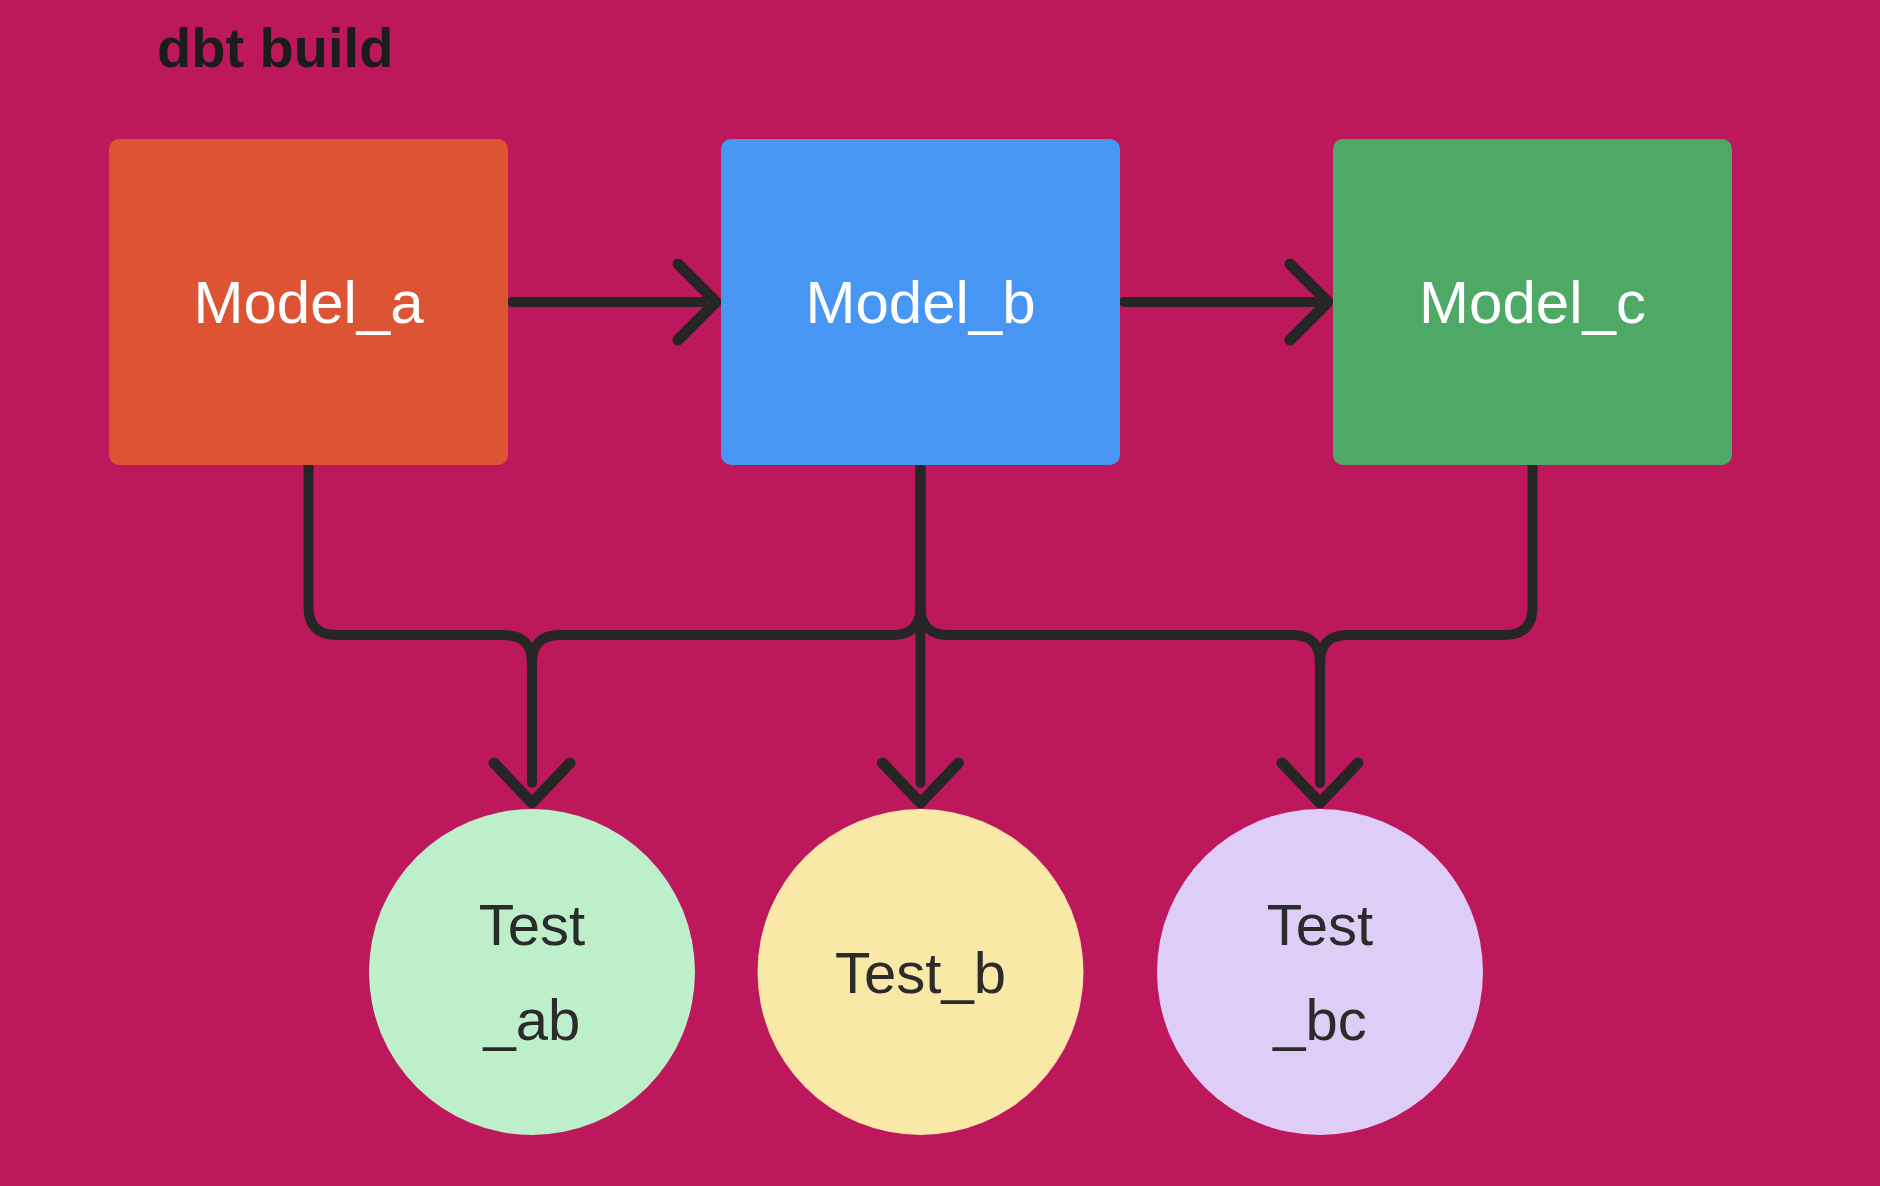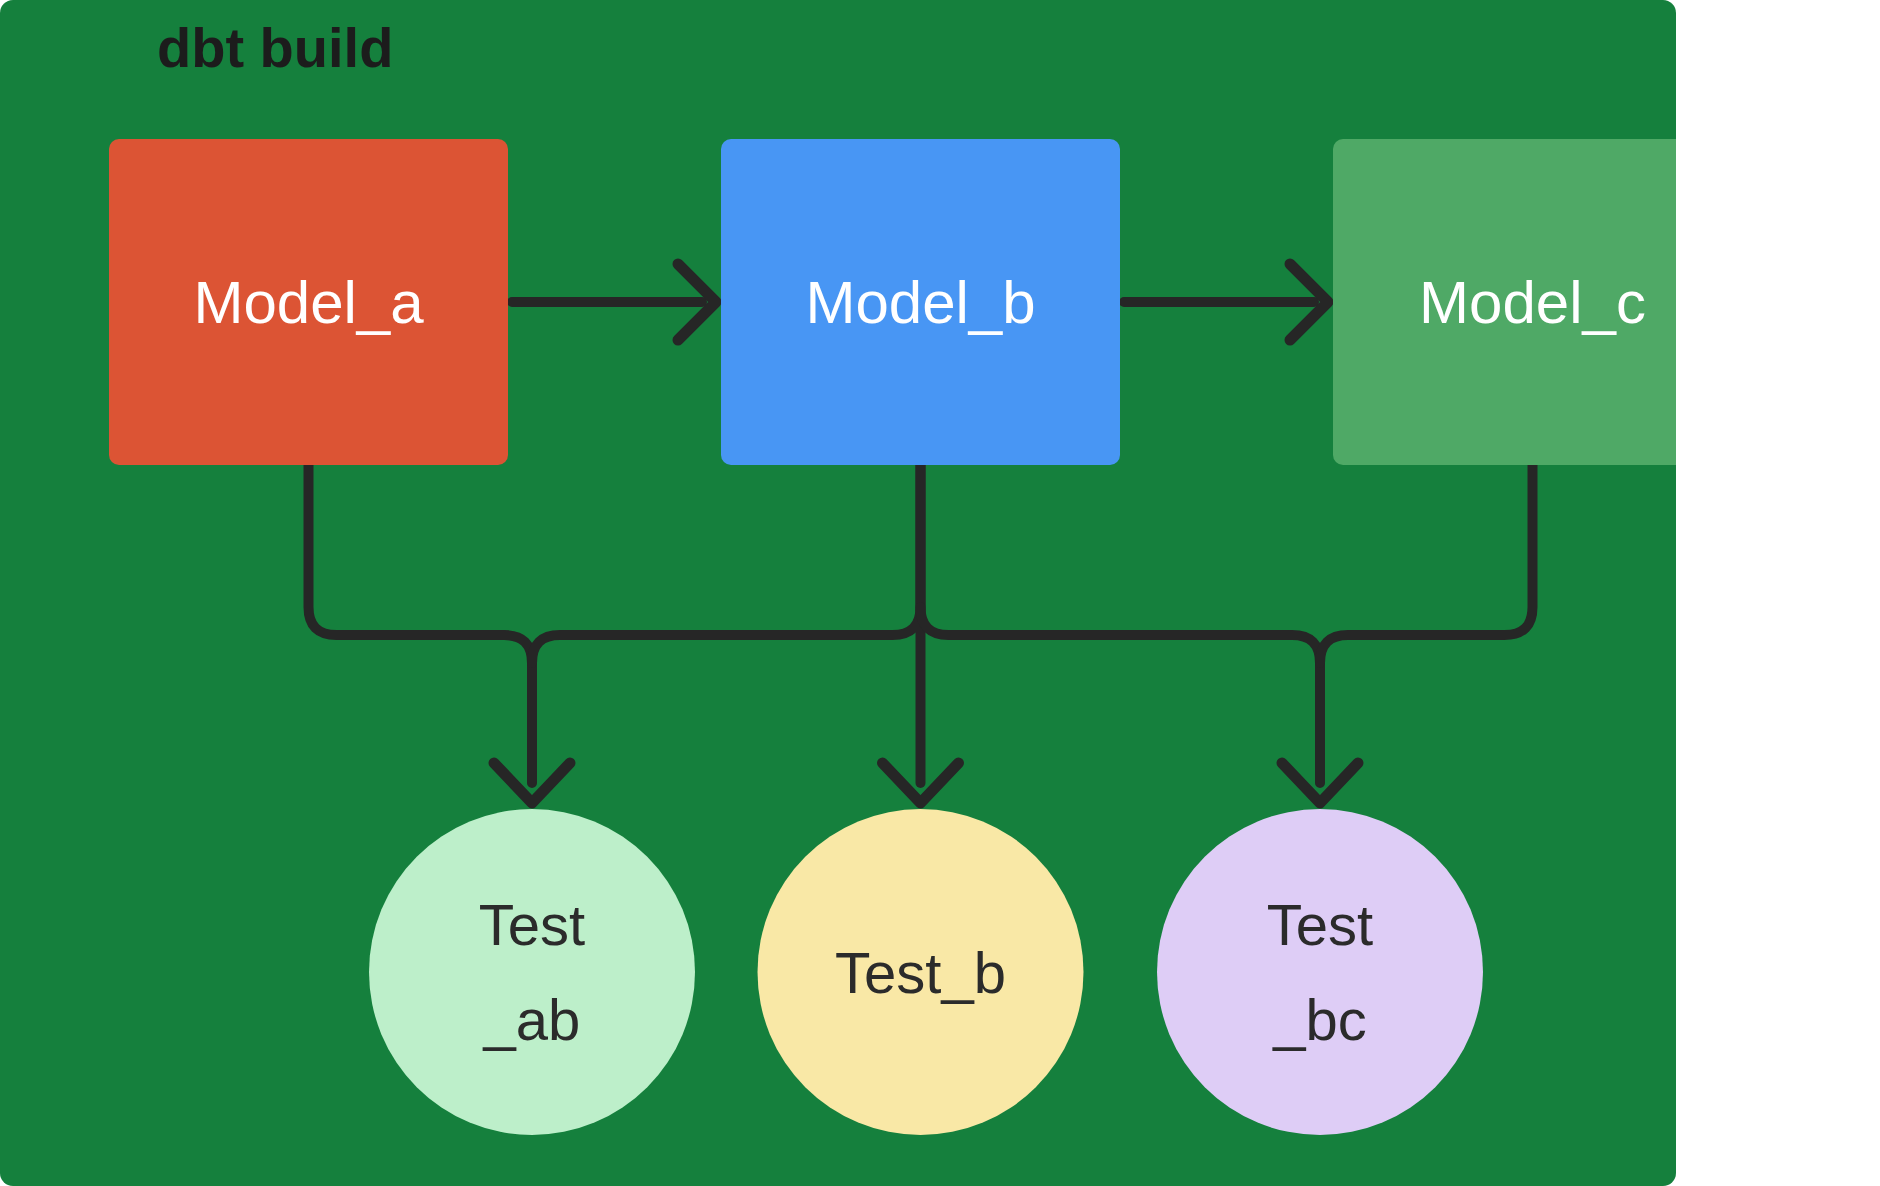--- a/index.html
+++ b/index.html
@@ -2,25 +2,24 @@
 <html><head>
 <meta charset="utf-8">
 <style>
   html, body {
     margin: 0;
     padding: 0;
     background: #ffffff;
   }
   #stage {
     position: relative;
-    width: 1676px;
+    width: 1880px;
     height: 1186px;
-    background: #15803d;
+    background: #be185d;
     overflow: hidden;
-    border-radius: 13px;
   }
   svg {
     display: block;
     font-family: "Liberation Sans", sans-serif;
   }
   .diagram-title {
     font-size: 56px;
     font-weight: 600;
     fill: #1c1c1c;
   }

